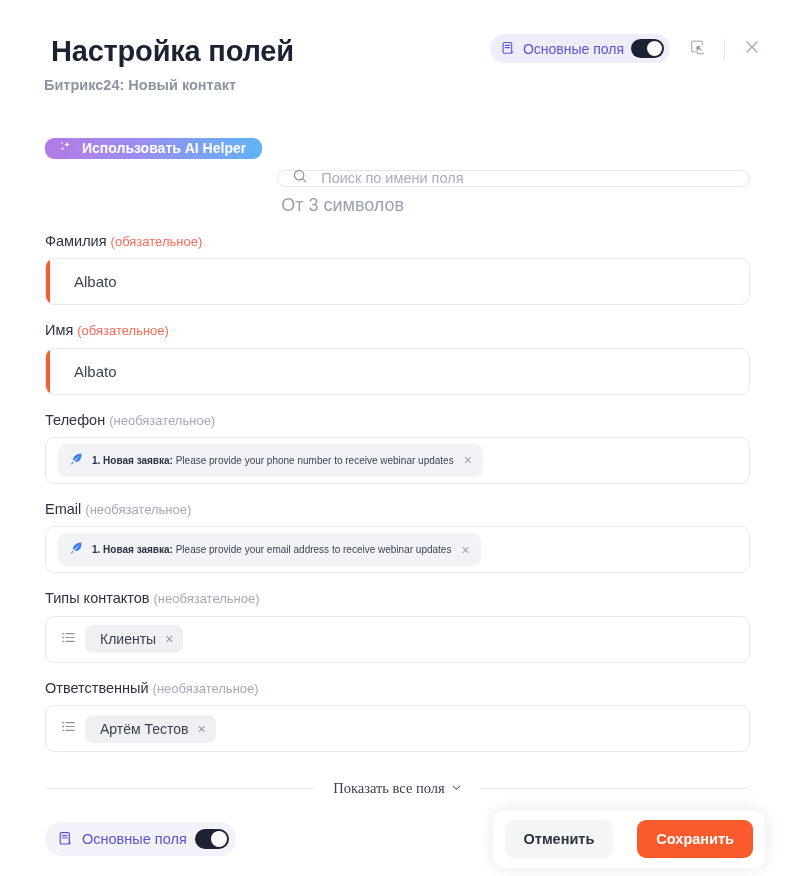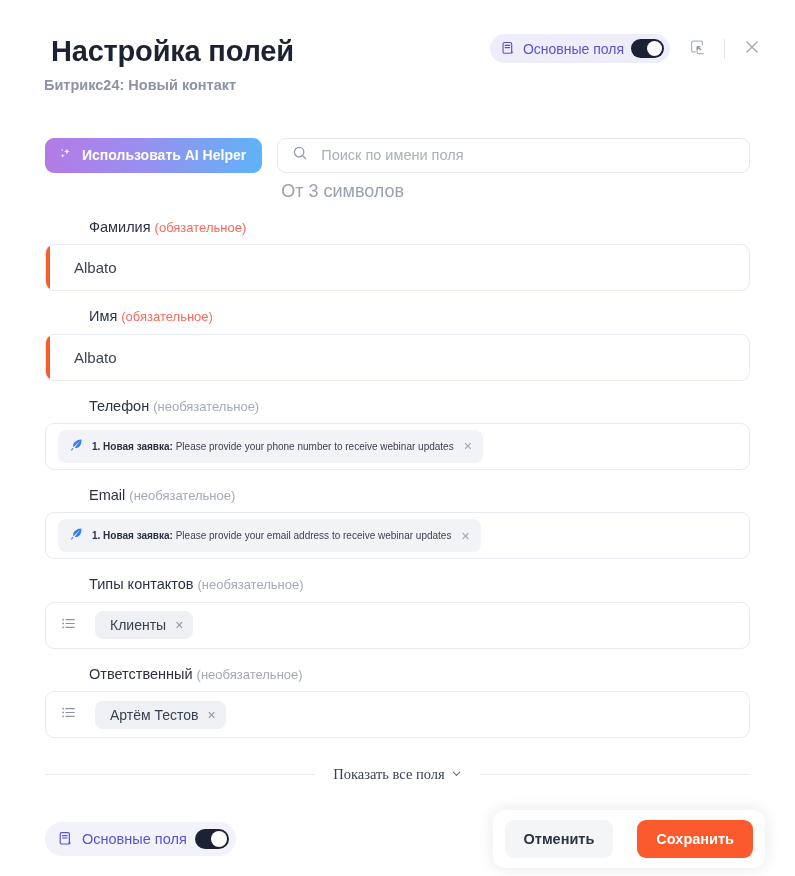--- a/index.html
+++ b/index.html
@@ -108,47 +108,48 @@
     overflow: hidden;
   }
 
   .toolbar {
     display: flex;
     align-items: flex-start;
     gap: 15px;
     margin-top: 43px;
   }
   .ai-btn {
-    height: 35px;
+    height: 21px;
     border: none;
     border-radius: 9px;
     background: linear-gradient(90deg, #b47ae6 0%, #9d8cf0 40%, #5fb3f6 100%);
     color: #ffffff;
     font-size: 14px;
     font-weight: bold;
     font-family: inherit;
     display: inline-flex;
     align-items: center;
     gap: 8px;
     padding: 0 16px 0 13px;
     cursor: pointer;
     white-space: nowrap;
     flex: 0 0 auto;
   }
 
   .search-wrap { flex: 1 1 auto; min-width: 0; }
   .search-box {
-    height: 35px;
+    height: 17px;
     border: 1px solid #e3e7ef;
     border-radius: 9px;
     background: #fff;
     display: flex;
     align-items: center;
     gap: 11px;
     padding: 0 14px;
+    margin-top: 32px;
   }
   .search-box input {
     flex: 1 1 auto;
     border: none;
     outline: none;
     font-size: 14.5px;
     font-family: inherit;
     color: #1e2430;
     background: transparent;
     min-width: 0;
@@ -161,21 +162,20 @@
   }
 
   
   .field { margin-top: 17px; }
   .field:first-of-type { margin-top: 22px; }
   .field-label {
     font-size: 14.5px;
     color: #2b3242;
     margin-bottom: 8px;
     line-height: 1.2;
-    margin-left: 44px;
   }
   .req  { color: #fa6a5a; font-size: 13px; }
   .opt  { color: #a2a9b8; font-size: 13px; }
 
   .control {
     min-height: 47px;
     border: 1px solid #e6eaf1;
     border-radius: 9px;
     background: #ffffff;
     display: flex;
@@ -219,21 +219,21 @@
   .token .x {
     color: #9aa2b1;
     font-size: 14px;
     line-height: 1;
     cursor: pointer;
     padding: 0 2px;
     flex: 0 0 auto;
   }
 
   
-  .control.select-control { gap: 18px; padding-left: 14px; }
+  .control.select-control { gap: 8px; padding-left: 14px; }
   .chip {
     display: inline-flex;
     align-items: center;
     gap: 9px;
     background: #eef0f4;
     border-radius: 8px;
     padding: 6px 10px 6px 15px;
   }
   .chip-text { font-size: 14px; color: #39404f; white-space: nowrap; }
   .chip .x { color: #8d94a3; font-size: 14px; line-height: 1; cursor: pointer; }

